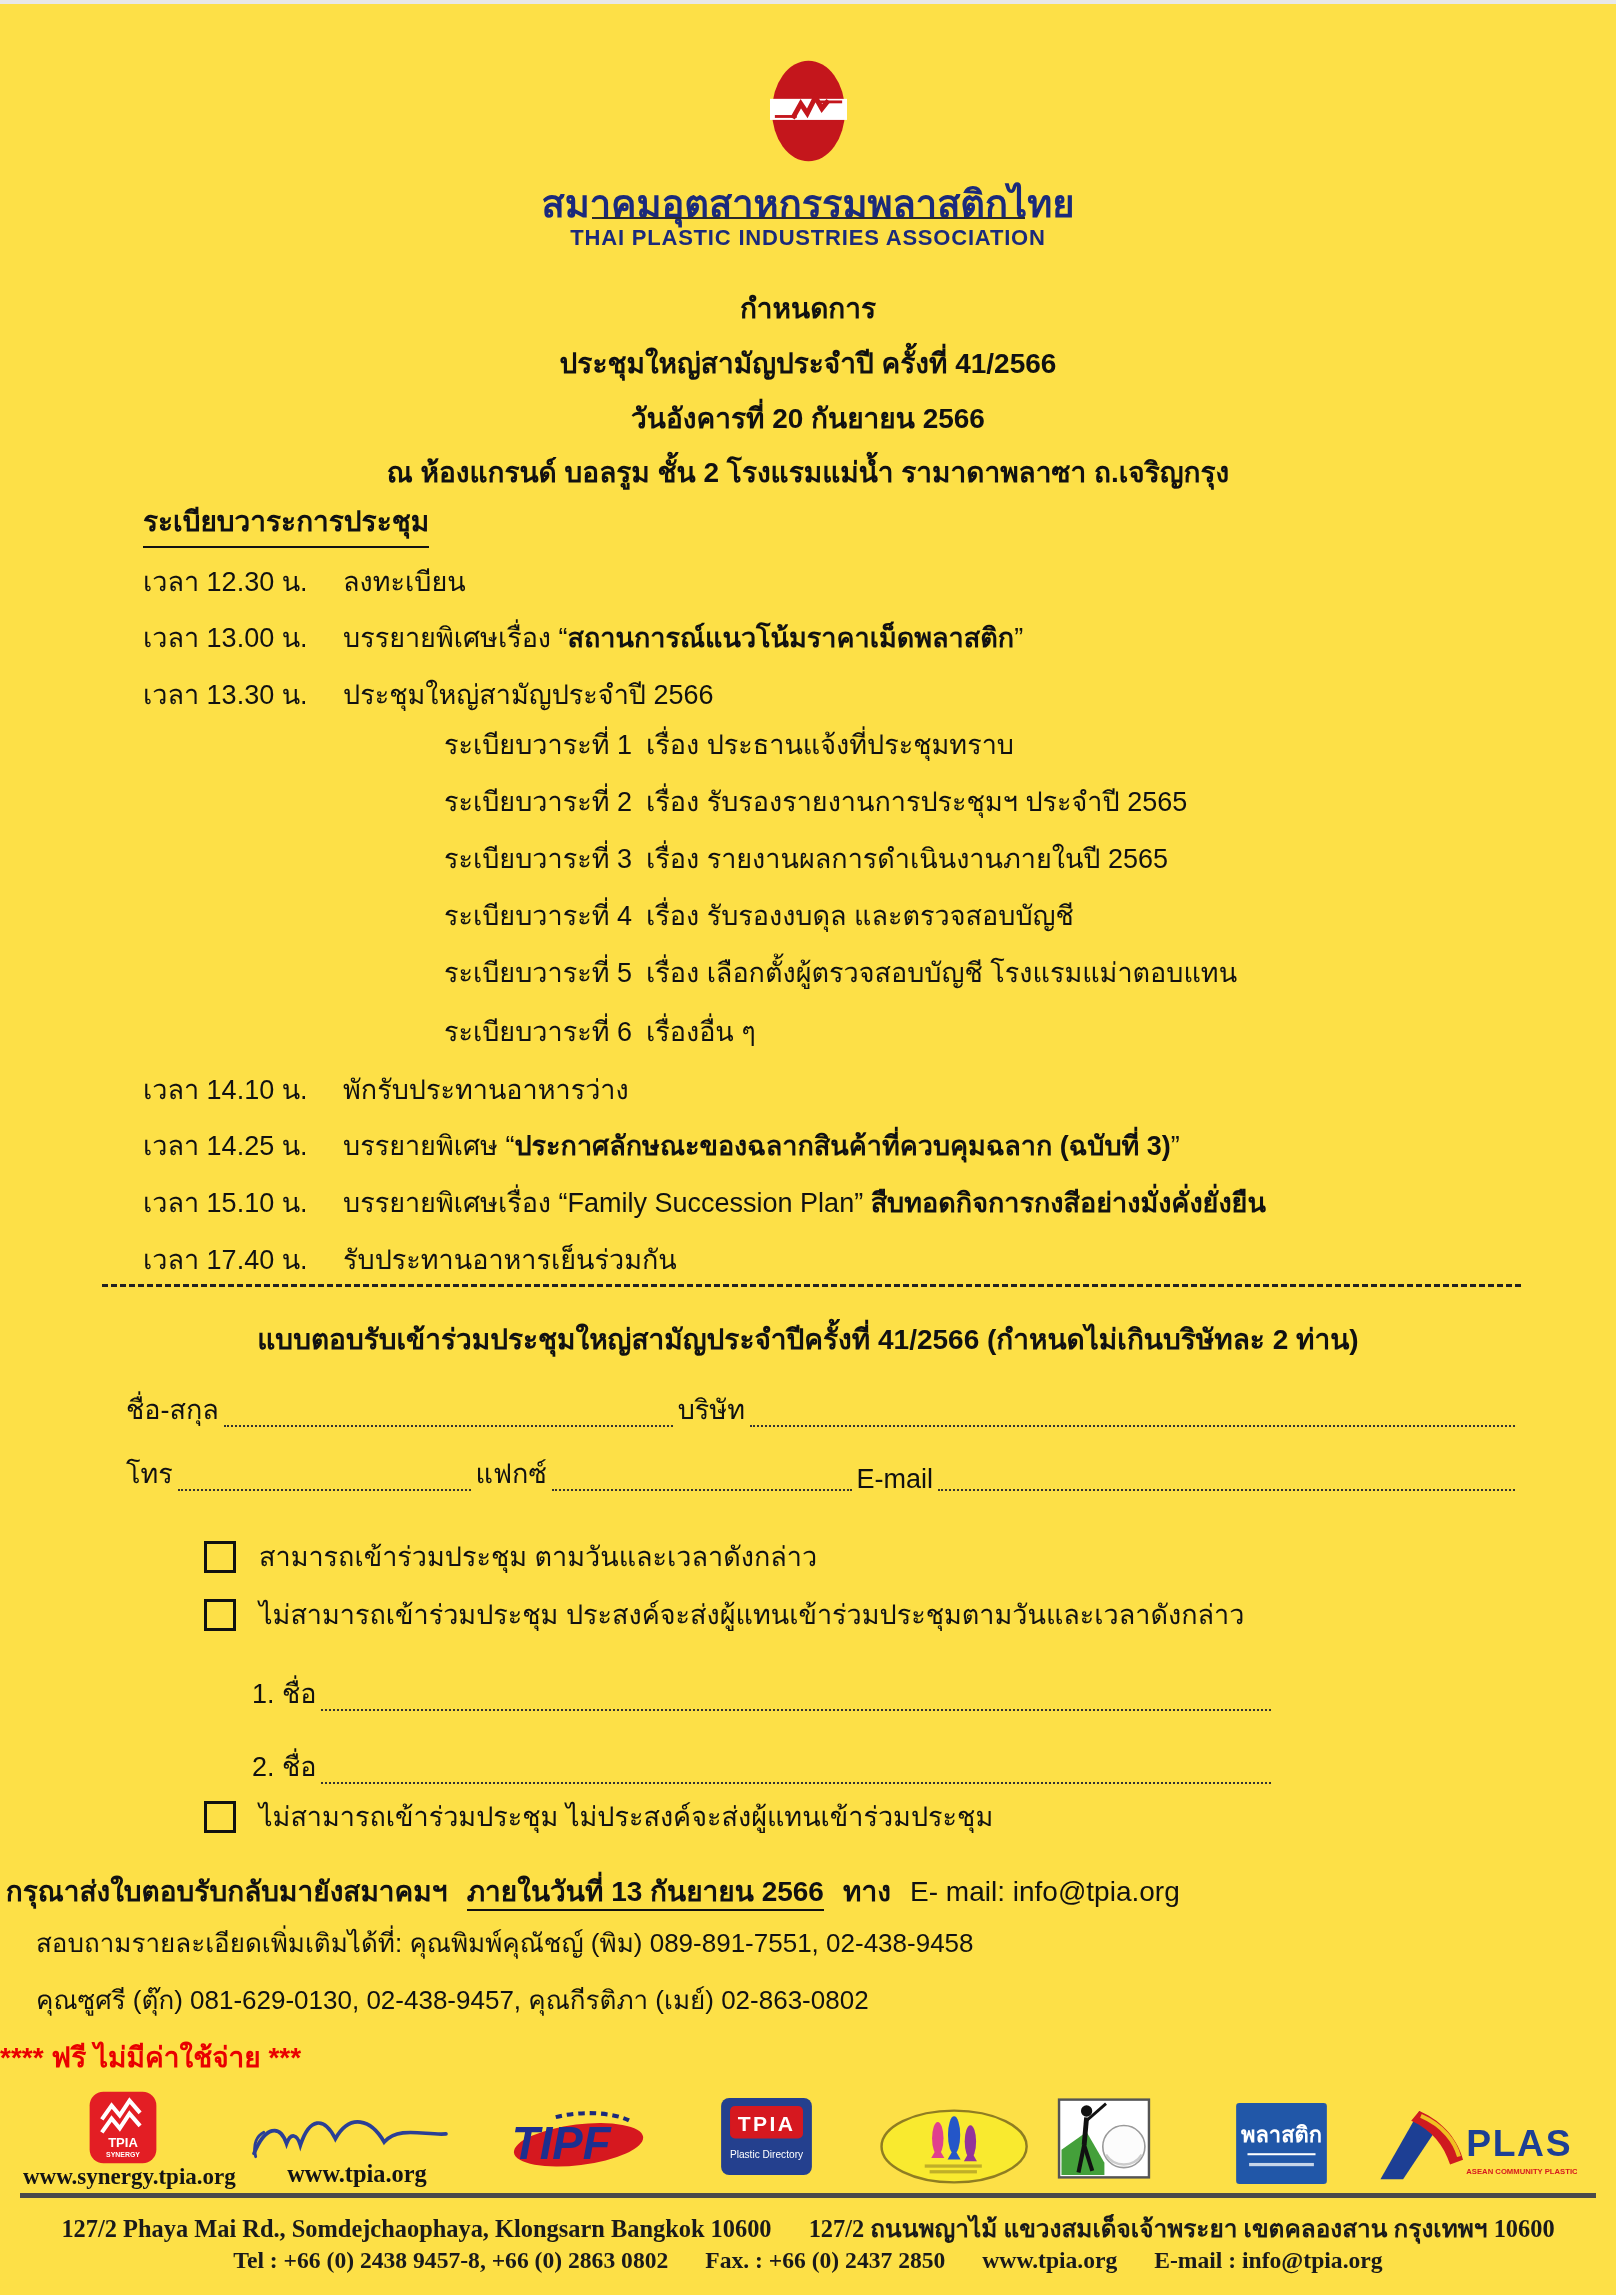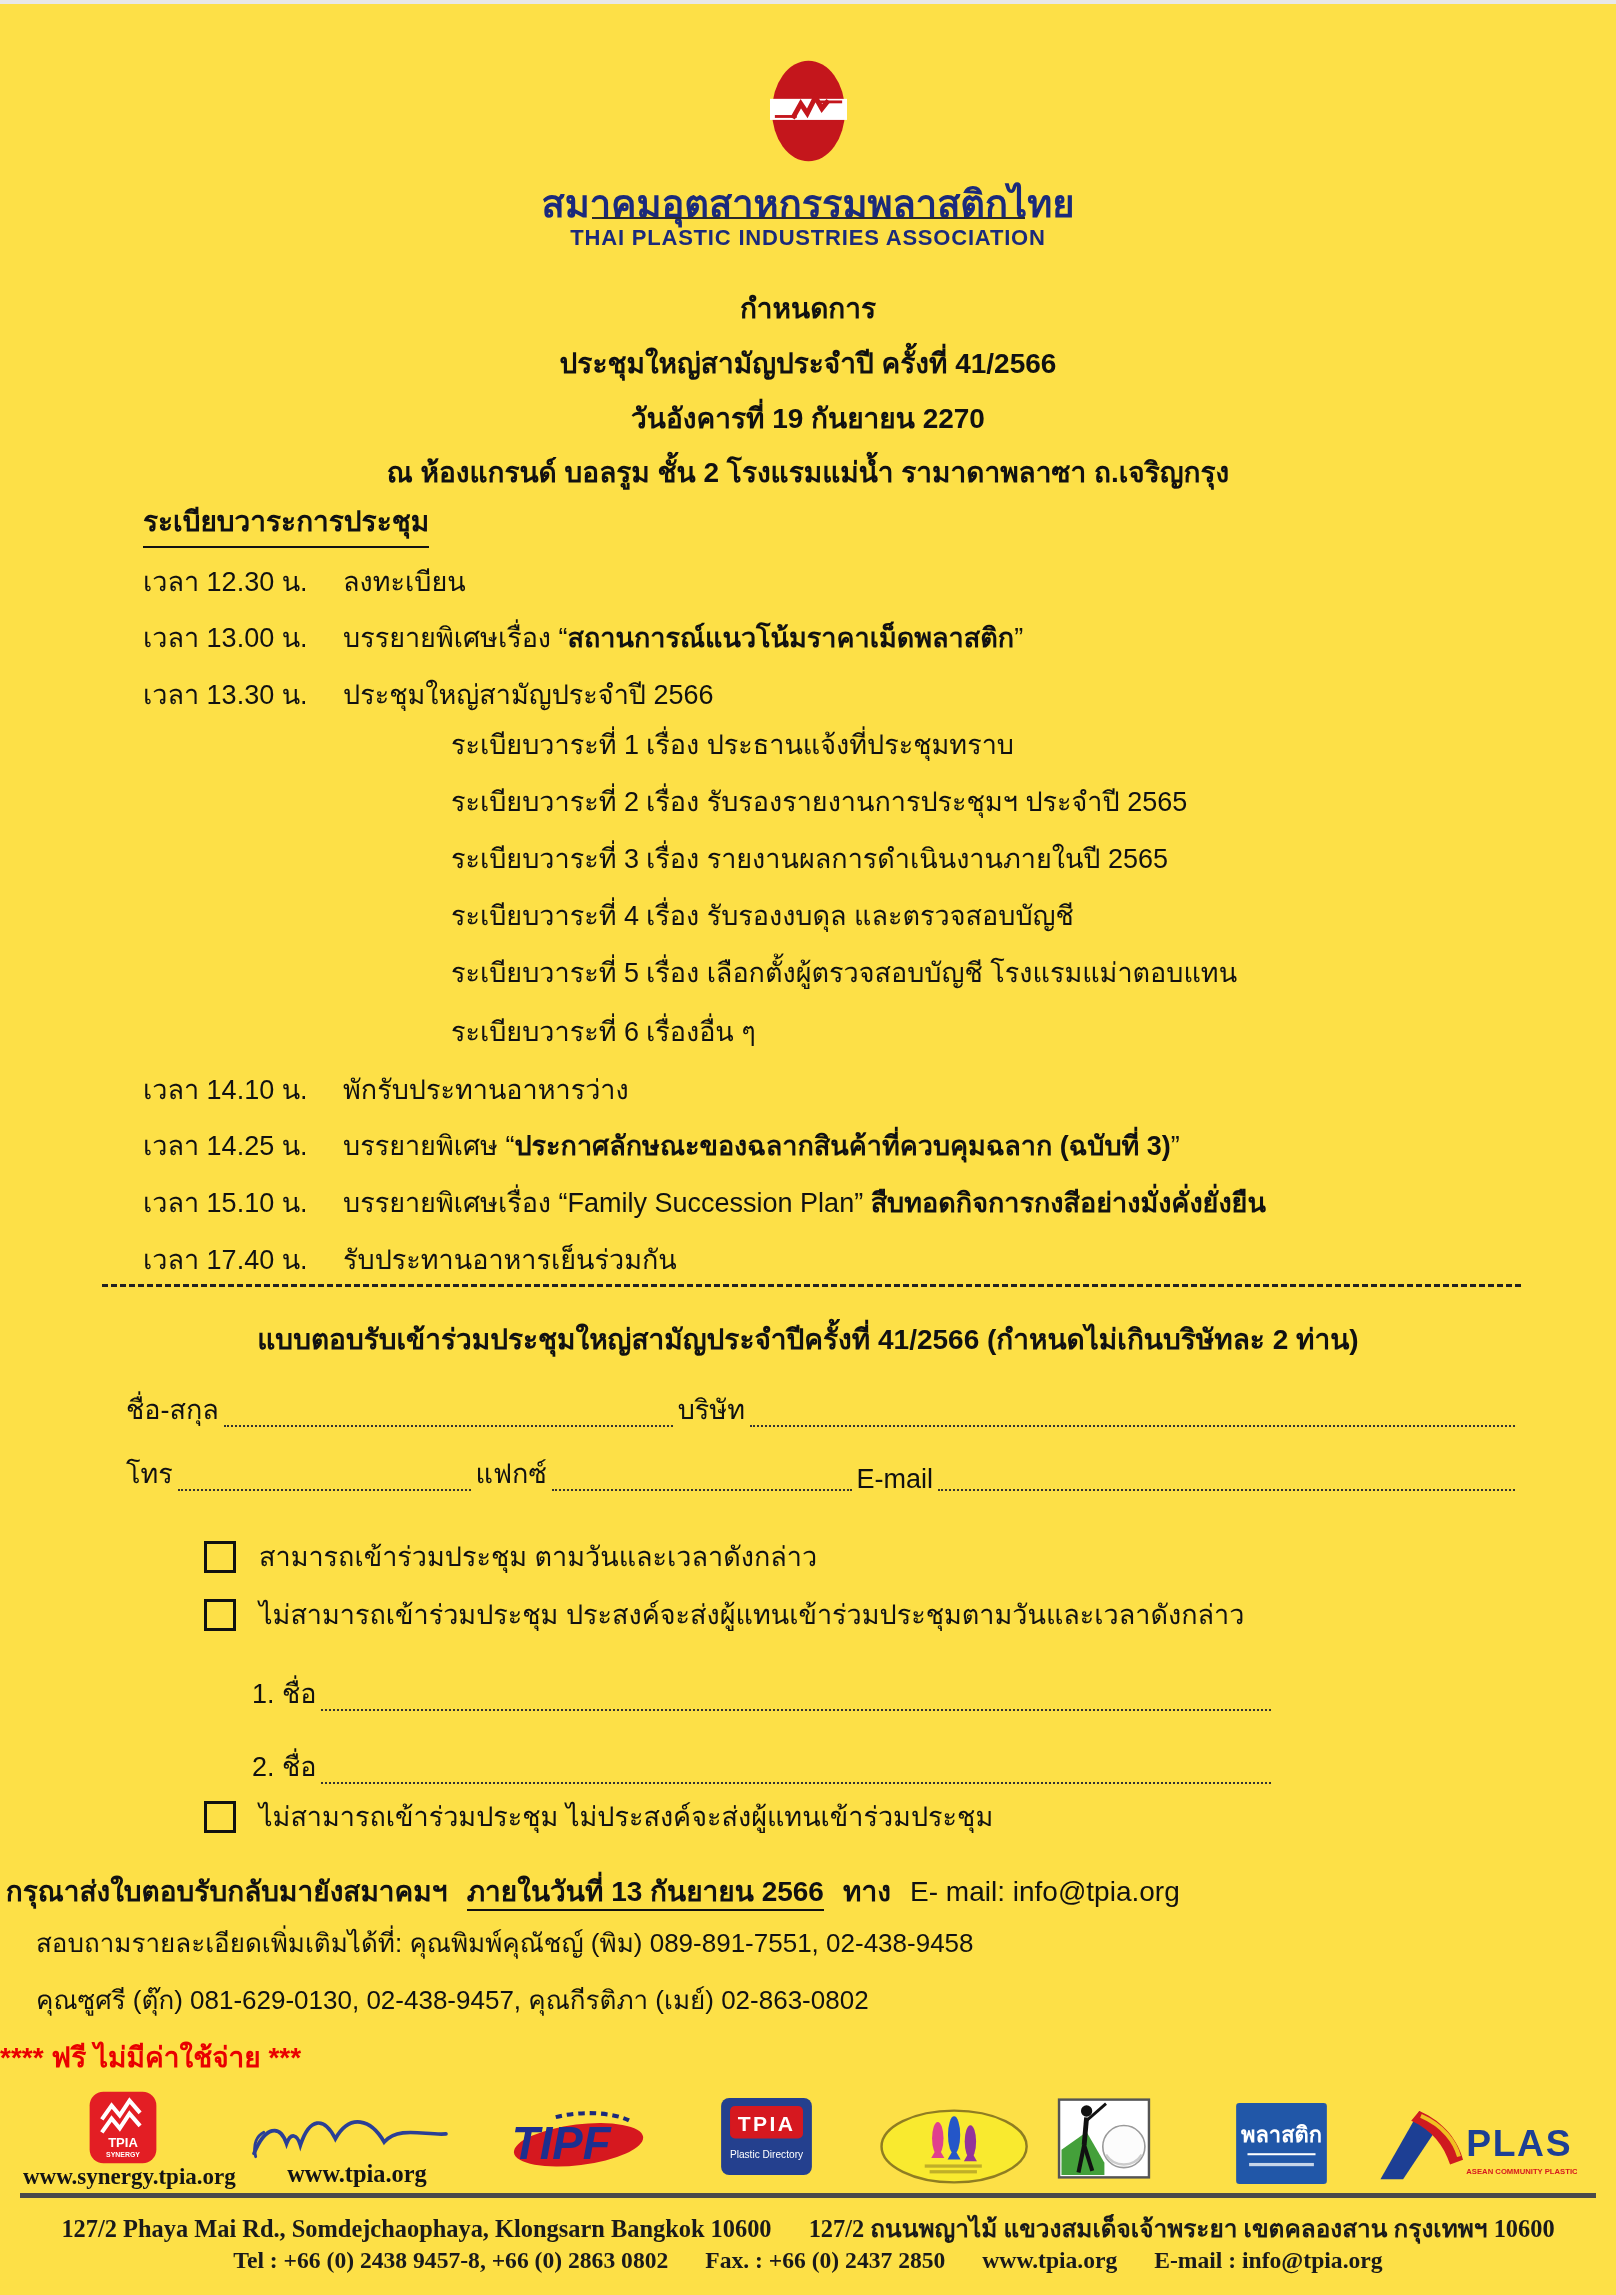--- a/index.html
+++ b/index.html
@@ -8,21 +8,21 @@
   .abs{position:absolute;}
   .centered{position:absolute;left:0;width:100%;text-align:center;white-space:nowrap;}
   .assoc-th{top:169px;font-size:38px;font-weight:bold;color:#1b2a7b;}
   .assoc-rule{position:absolute;left:592px;top:213px;width:433px;height:2.4px;background:#2a2a2a;}
   .assoc-en{top:221px;font-size:22px;font-weight:bold;color:#1b2a7b;letter-spacing:0.8px;}
   .title-line{font-size:28px;font-weight:bold;}
   .agenda-heading{position:absolute;left:143px;top:495px;font-size:28px;font-weight:bold;
         border-bottom:2.4px solid #111;padding-bottom:3.3px;white-space:nowrap;}
   .row{position:absolute;left:143px;font-size:27px;white-space:nowrap;}
   .row .t{display:inline-block;width:200px;}
-  .sub{position:absolute;left:444px;font-size:27px;white-space:nowrap;text-align:center;}
+  .sub{position:absolute;left:444px;font-size:27px;white-space:nowrap;}
   .sub .l{display:inline-block;width:202px;}
   .b{font-weight:bold;}
   .u{border-bottom:2.4px solid #111;padding-bottom:1.6px;}
   .dashsep{position:absolute;left:102px;top:1280px;width:1419px;border-top:3.3px dashed #222;}
   .form-heading{top:1313px;font-size:28px;font-weight:bold;}
   .formline{position:absolute;display:flex;align-items:flex-end;font-size:27px;white-space:nowrap;}
   .formline .lbl{flex:0 0 auto;}
   .dots{display:inline-block;border-bottom:2.4px dotted #333;height:24.4px;flex:0 0 auto;margin:0 4.9px 4.1px 4.9px;}
   .dots.grow{flex:1 1 auto;}
   .chk{position:absolute;left:204px;display:flex;align-items:center;gap:23px;font-size:27px;white-space:nowrap;}
@@ -49,21 +49,21 @@
     <polyline points="28,74 38,56 46,68 56,48 64,62 72,52" fill="none" stroke="#c4161c" stroke-width="6"></polyline>
     <rect x="58" y="52" width="31" height="3.5" fill="#c4161c"></rect>
     <rect x="6" y="70" width="27" height="3.5" fill="#c4161c"></rect>
   </svg>
   <div class="centered assoc-th">สมาคมอุตสาหกรรมพลาสติกไทย</div>
   <div class="assoc-rule"></div>
   <div class="centered assoc-en">THAI PLASTIC INDUSTRIES ASSOCIATION</div>
 
   <div class="centered title-line" style="top:282px">กำหนดการ</div>
   <div class="centered title-line" style="top:337px">ประชุมใหญ่สามัญประจำปี ครั้งที่ 41/2566</div>
-  <div class="centered title-line" style="top:392px">วันอังคารที่ 19 กันยายน 2270</div>
+  <div class="centered title-line" style="top:392px">วันอังคารที่ 20 กันยายน 2566</div>
   <div class="centered title-line" style="top:446px">ณ ห้องแกรนด์ บอลรูม ชั้น 2 โรงแรมแม่น้ำ รามาดาพลาซา ถ.เจริญกรุง</div>
 
   <div class="agenda-heading">ระเบียบวาระการประชุม</div>
 
   <div class="row" style="top:556px">
     <span class="t">เวลา 12.30 น.</span><span><span>ลงทะเบียน</span><span class="b"></span><span></span></span>
   </div>
   <div class="row" style="top:612px">
     <span class="t">เวลา 13.00 น.</span><span><span>บรรยายพิเศษเรื่อง “</span><span class="b">สถานการณ์แนวโน้มราคาเม็ดพลาสติก</span><span>”</span></span>
   </div>

